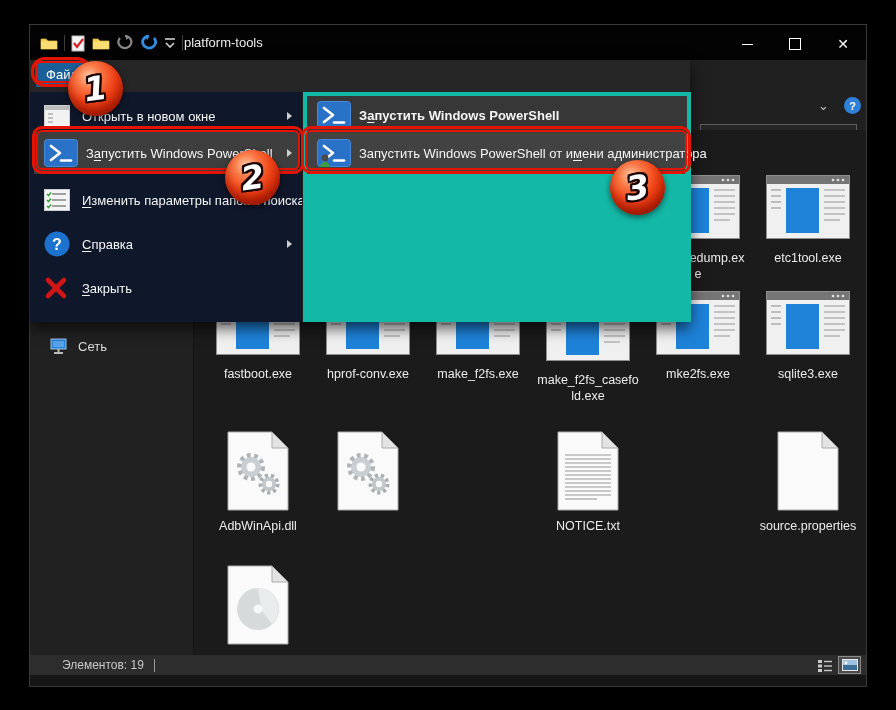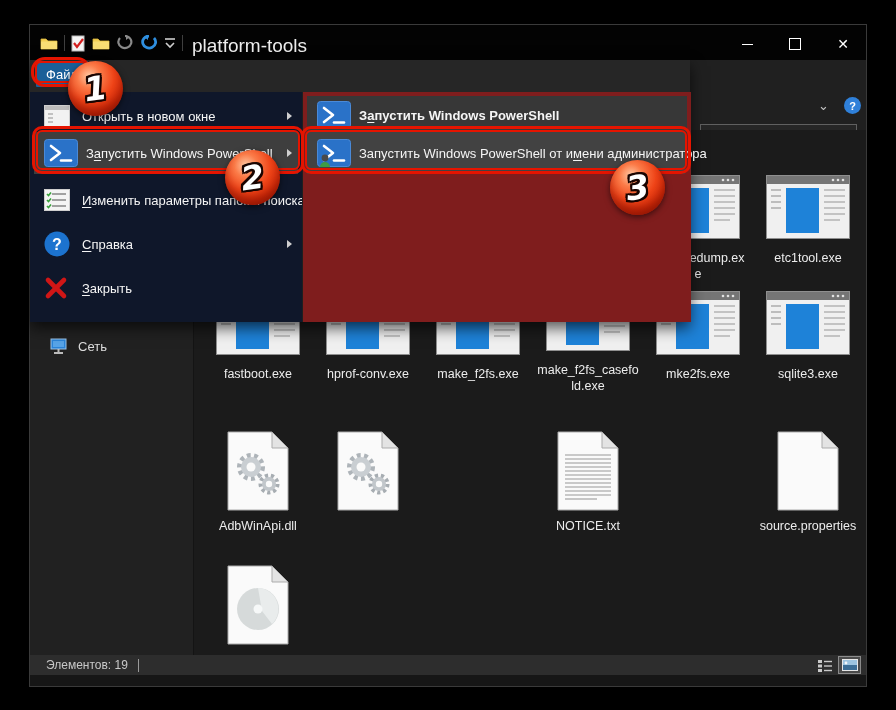--- a/index.html
+++ b/index.html
@@ -4,21 +4,21 @@
 <style>
   html,body{margin:0;padding:0;background:#000;}
   #stage{position:relative;width:896px;height:710px;background:#000;overflow:hidden;
          font-family:"Liberation Sans",sans-serif;-webkit-font-smoothing:antialiased;}
   .abs{position:absolute;}
   
   #win{left:30px;top:25px;width:836px;height:661px;background:#1b1b1b;outline:1px solid #3a3a3a;}
   #titlebar{left:0;top:0;width:836px;height:35px;background:#030303;}
   .qat{display:flex;align-items:center;gap:6px;position:absolute;left:10px;top:9px;height:18px;}
   .qat .sep{width:1px;height:16px;background:#3f3f3f;}
-  #wintitle{position:absolute;left:162px;top:10px;font-size:19px;color:#ececec;}
+  #wintitle{position:absolute;left:154px;top:10px;font-size:13px;color:#ececec;}
   .winbtn{position:absolute;top:8px;width:34px;height:22px;display:flex;align-items:center;justify-content:center;color:#fff;}
   #btn-min{left:700px;} #btn-max{left:748px;} #btn-close{left:796px;font-size:14px;}
   #btn-min i{display:block;width:11px;height:1px;background:#fff;}
   #btn-max i{display:block;width:10px;height:10px;border:1px solid #fff;}
   
   #ribbonzone{left:0;top:35px;width:836px;height:70px;background:#202020;}
   #collapse-chevron{position:absolute;left:788px;top:38px;color:#c4c4c4;font-size:13px;}
   #help-bubble{position:absolute;left:814px;top:37px;width:17px;height:17px;border-radius:50%;
                background:#2f80d9;color:#fff;font-size:11px;font-weight:bold;display:flex;align-items:center;justify-content:center;}
   #searchbox{position:absolute;left:670px;top:64px;width:157px;height:29px;background:#262626;border:1px solid #606060;box-sizing:border-box;display:flex;align-items:center;}
@@ -28,33 +28,33 @@
   #content{left:0;top:105px;width:836px;height:550px;background:#1b1b1b;}
   #sidebar{left:0;top:0;width:163px;height:550px;background:#212121;border-right:1px solid #141414;}
   .navitem{position:absolute;left:20px;top:208px;display:flex;align-items:center;gap:8px;color:#dcdcdc;font-size:13px;text-align:center;}
   
   .cell{position:absolute;width:110px;text-align:center;}
   .ficon{margin:0 auto;}
   .flabel{margin-top:11px;font-size:12.5px;line-height:1.3;color:#ececec;white-space:pre-line;}
   .doccell .flabel{margin-top:7px;}
   
   #statusbar{left:0;top:630px;width:836px;height:20px;background:#2d2d2d;display:flex;align-items:center;}
-  #statusbar .txt{margin-left:16px;font-size:12px;color:#c8c8c8;}
+  #statusbar .txt{margin-left:32px;font-size:12px;color:#c8c8c8;}
   #statusbar .vdiv{width:1px;height:13px;background:#9a9a9a;margin-left:10px;}
   #bottomstrip{left:0;top:650px;width:836px;height:11px;background:#161616;}
   .viewbtn{position:absolute;top:3px;width:22px;height:15px;display:flex;align-items:center;justify-content:center;}
   #view-details{left:784px;}
   #view-thumbs{left:808px;top:1px;width:23px;height:18px;background:#4a4a4a;border:1px solid #8b8b8b;box-sizing:border-box;}
   
   #menu-overlay{left:30px;top:60px;width:660px;height:262px;z-index:10;box-shadow:0 6px 14px rgba(0,0,0,.65);}
   #menu-header{position:absolute;left:0;top:0;width:660px;height:32px;background:#262626;}
   #file-button{position:absolute;left:6px;top:1px;width:52px;height:26px;background:#1a5f98;color:#fff;
                font-size:13px;display:flex;align-items:center;justify-content:center;border-radius:1px;}
   #menu-left{position:absolute;left:0;top:32px;width:272px;height:230px;background:#0f172a;}
-  #menu-sub{position:absolute;left:272px;top:32px;width:388px;height:230px;background:#7f1d1d;border-left:1px solid #1f1f1f;}
+  #menu-sub{position:absolute;left:272px;top:32px;width:388px;height:230px;background:#14b8a6;border-left:1px solid #1f1f1f;}
   .mrow{position:absolute;display:flex;align-items:center;color:#f5f5f5;font-size:13px;}
   .mrow .micon{position:absolute;left:14px;display:flex;align-items:center;}
   .mrow .mtext{position:absolute;left:52px;white-space:nowrap;}
   .mrow .marrow{position:absolute;right:10px;width:0;height:0;border-left:5px solid #cfcfcf;border-top:4px solid transparent;border-bottom:4px solid transparent;}
   .accel{text-decoration:underline;text-underline-offset:2px;}
   
   .red-ring{position:absolute;border:3px solid #e51400;border-radius:10px;box-sizing:border-box;z-index:30;}
   .red-ring::after{content:"";position:absolute;inset:1px;border:2px solid #e51400;border-radius:6px;}
   .badge{position:absolute;width:55px;height:55px;border-radius:50%;z-index:40;
          background:radial-gradient(circle at 38% 28%,#ffc9a4 0%,#fb7b48 22%,#ef4418 48%,#d22c09 68%,#8f1300 100%);
@@ -303,21 +303,21 @@
             <use href="#i-exe"></use>
           </svg>
         <div class="flabel">hprof-conv.exe</div>
       </div>
       <div class="cell" style="left:393px;top:161px">
         <svg class="ficon" width="84" height="64">
             <use href="#i-exe"></use>
           </svg>
         <div class="flabel">make_f2fs.exe</div>
       </div>
-      <div class="cell" style="left:503px;top:157px">
+      <div class="cell" style="left:503px;top:167px">
         <svg class="ficon" width="84" height="64">
             <use href="#i-exe"></use>
           </svg>
         <div class="flabel">make_f2fs_casefo
 ld.exe</div>
       </div>
       <div class="cell" style="left:613px;top:161px">
         <svg class="ficon" width="84" height="64">
             <use href="#i-exe"></use>
           </svg>

